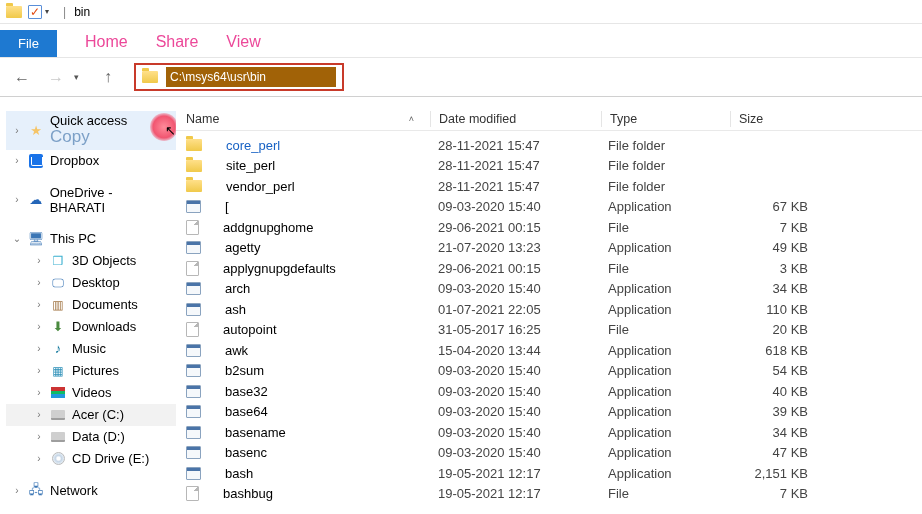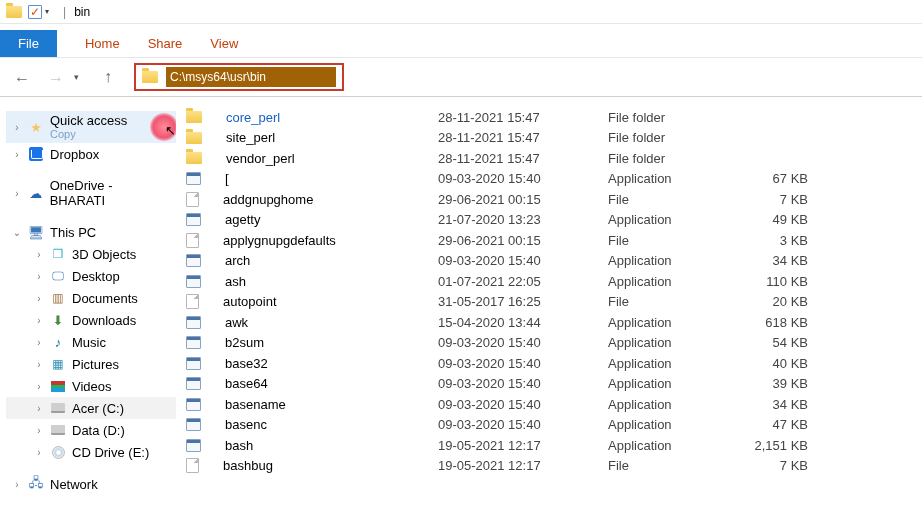--- a/index.html
+++ b/index.html
@@ -10,21 +10,21 @@
   .titlebar .folder-ico { width: 16px; height: 12px; background: linear-gradient(#ffe08a,#f0c94a); border-radius: 1px; margin-right: 6px; position: relative; }
   .titlebar .folder-ico::before { content:""; position:absolute; top:-3px; left:0; width:7px; height:3px; background:#f0c94a; border-radius:1px 1px 0 0; }
   .titlebar .checkbox { width:14px; height:14px; border:1px solid #5a8ed8; border-radius:1px; margin-right:3px; display:inline-flex; align-items:center; justify-content:center; color:#e24b12; font-size:12px; line-height:1; }
   .titlebar .chev { width:10px; font-size:8px; color:#444; margin-right:8px; }
   .titlebar .sep { color:#888; margin-right:8px; }
   .titlebar .wtitle { font-size:12px; }
 
   
   .ribbon { display:flex; align-items:flex-end; height:34px; border-bottom:1px solid #e6e6e6; }
   .ribbon .file { background:#1e79d1; color:#fff; padding:6px 18px; font-size:13px; margin-right:14px; }
-  .ribbon .tab { padding:6px 14px; font-size:13px; color:#c2410c; }
+  .ribbon .tab { padding:6px 14px; font-size:16px; color:#ec4899; }
 
   
   .navbar { display:flex; align-items:center; height:38px; padding:0 14px; }
   .navbar .nav-ico { width:16px; height:16px; display:inline-flex; align-items:center; justify-content:center; color:#666; margin-right:18px; font-size:16px; }
   .navbar .nav-ico.disabled { color:#c9c9c9; }
   .navbar .chev-dn { width:8px; font-size:9px; color:#555; margin-right:18px; margin-left:-8px; }
   .addr-wrap { flex:0 0 210px; height:28px; border:2px solid #c83a2a; display:flex; align-items:center; padding:0 6px; }
   .addr-wrap .folder-ico { width:16px; height:12px; background: linear-gradient(#ffe08a,#f0c94a); border-radius:1px; margin-right:8px; position:relative; }
   .addr-wrap .folder-ico::before { content:""; position:absolute; top:-3px; left:0; width:7px; height:3px; background:#f0c94a; border-radius:1px 1px 0 0; }
   .addr-wrap input { border:none; outline:none; flex:1; background:#a16207; color:#fff; font-size:12px; padding:3px 4px; }
@@ -117,21 +117,21 @@
 <div class="thin-rule"></div>
 
 <div class="workarea">
 
   <div class="sidebar">
     <div class="item highlight" style="position:relative">
       <span class="exp">›</span>
       <span class="ico ico-star">★</span>
       <span style="display:flex;flex-direction:column;line-height:1.1">
         <span>Quick access</span>
-        <span style="color:#7ca0c7;font-size:11px">Copy</span>
+        <span style="color:#7ca0c7;font-size:17px">Copy</span>
       </span>
       <span class="cursor-circle"></span>
       <span class="cursor-arrow">↖</span>
     </div>
     <div class="item">
       <span class="exp">›</span>
       <span class="ico">
           <span class="ico-drop"></span>
         </span>
       <span>Dropbox</span>
@@ -210,20 +210,32 @@
       </div>
     <div class="sp"></div>
     <div class="item">
       <span class="exp">›</span>
       <span class="ico ico-net">🖧</span>
       <span>Network</span>
     </div>
   </div>
 
   <div class="filepane">
+    <div class="cols">
+      <div class="col-name">
+          <span>Name</span>
+          <span class="sort">˄</span>
+        </div>
+      <span class="sepv"></span>
+      <div class="col-date">Date modified</div>
+      <span class="sepv"></span>
+      <div class="col-type">Type</div>
+      <span class="sepv"></span>
+      <div class="col-size">Size</div>
+    </div>
     <div class="rows" id="rows">
         <div class="row first">
           <div class="c-name">
             <span class="fi-folder"></span>
             <span>core_perl</span>
           </div>
           <div class="c-date">28-11-2021 15:47</div>
           <div class="c-type">File folder</div>
           <div class="c-size"></div>
         </div>

